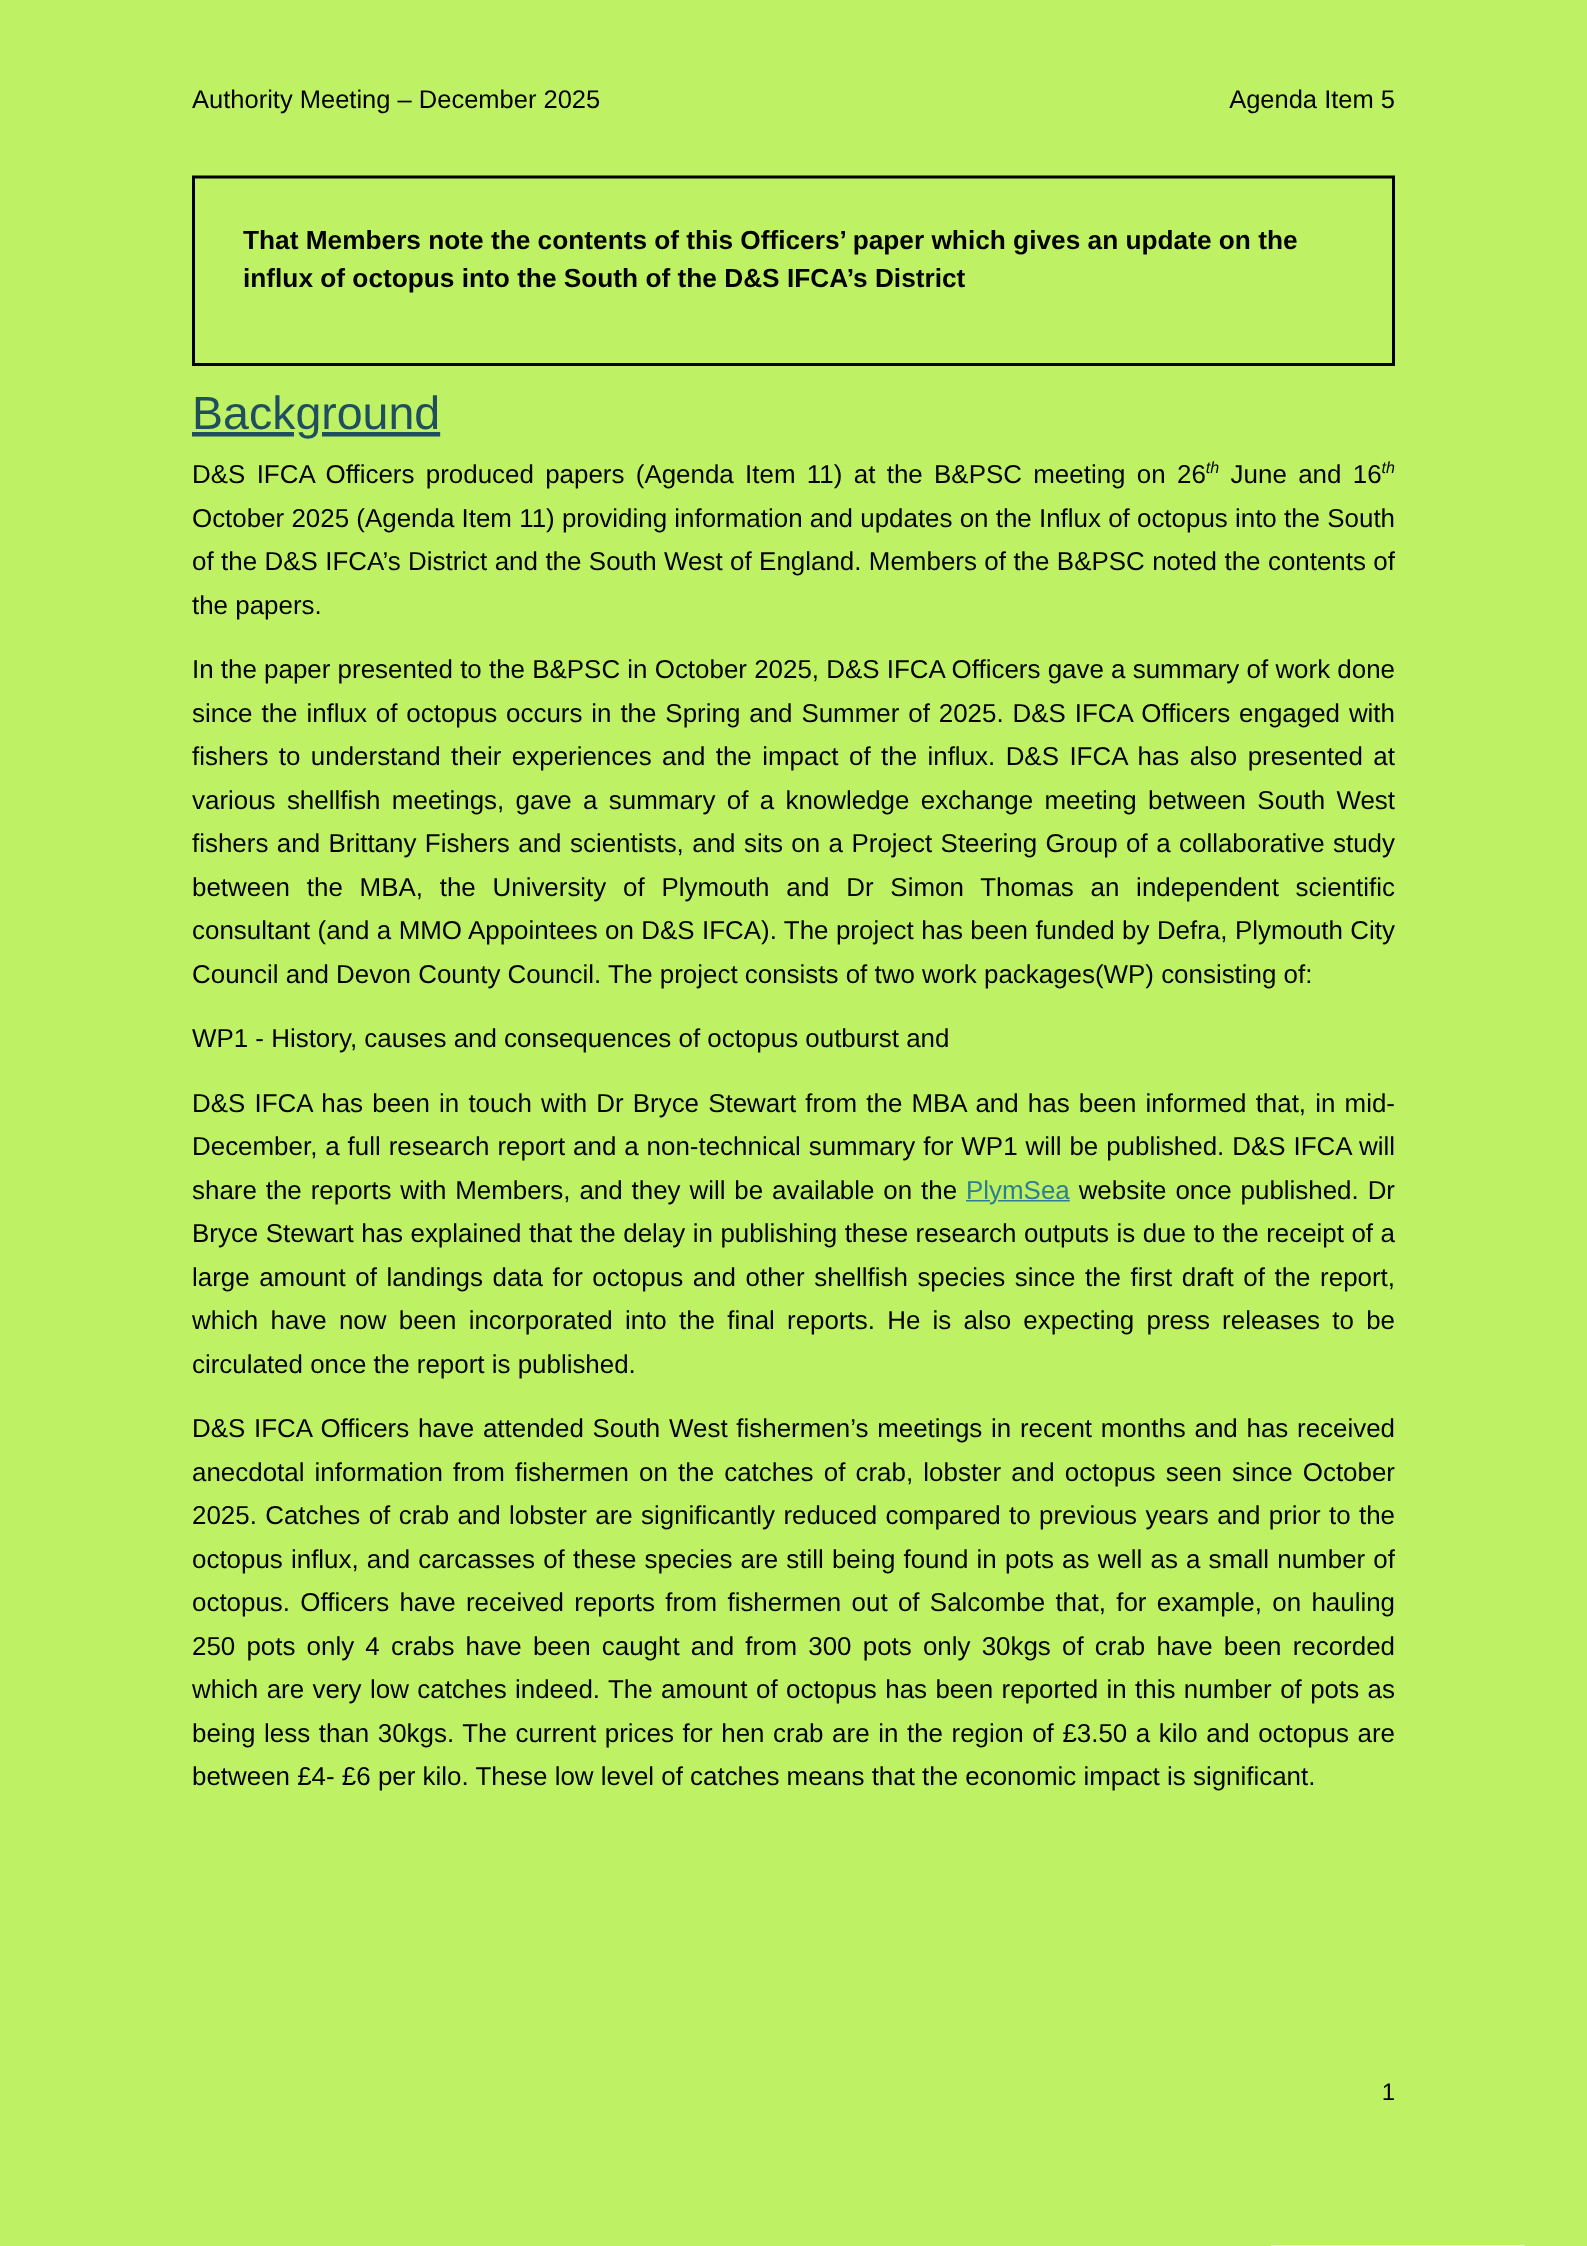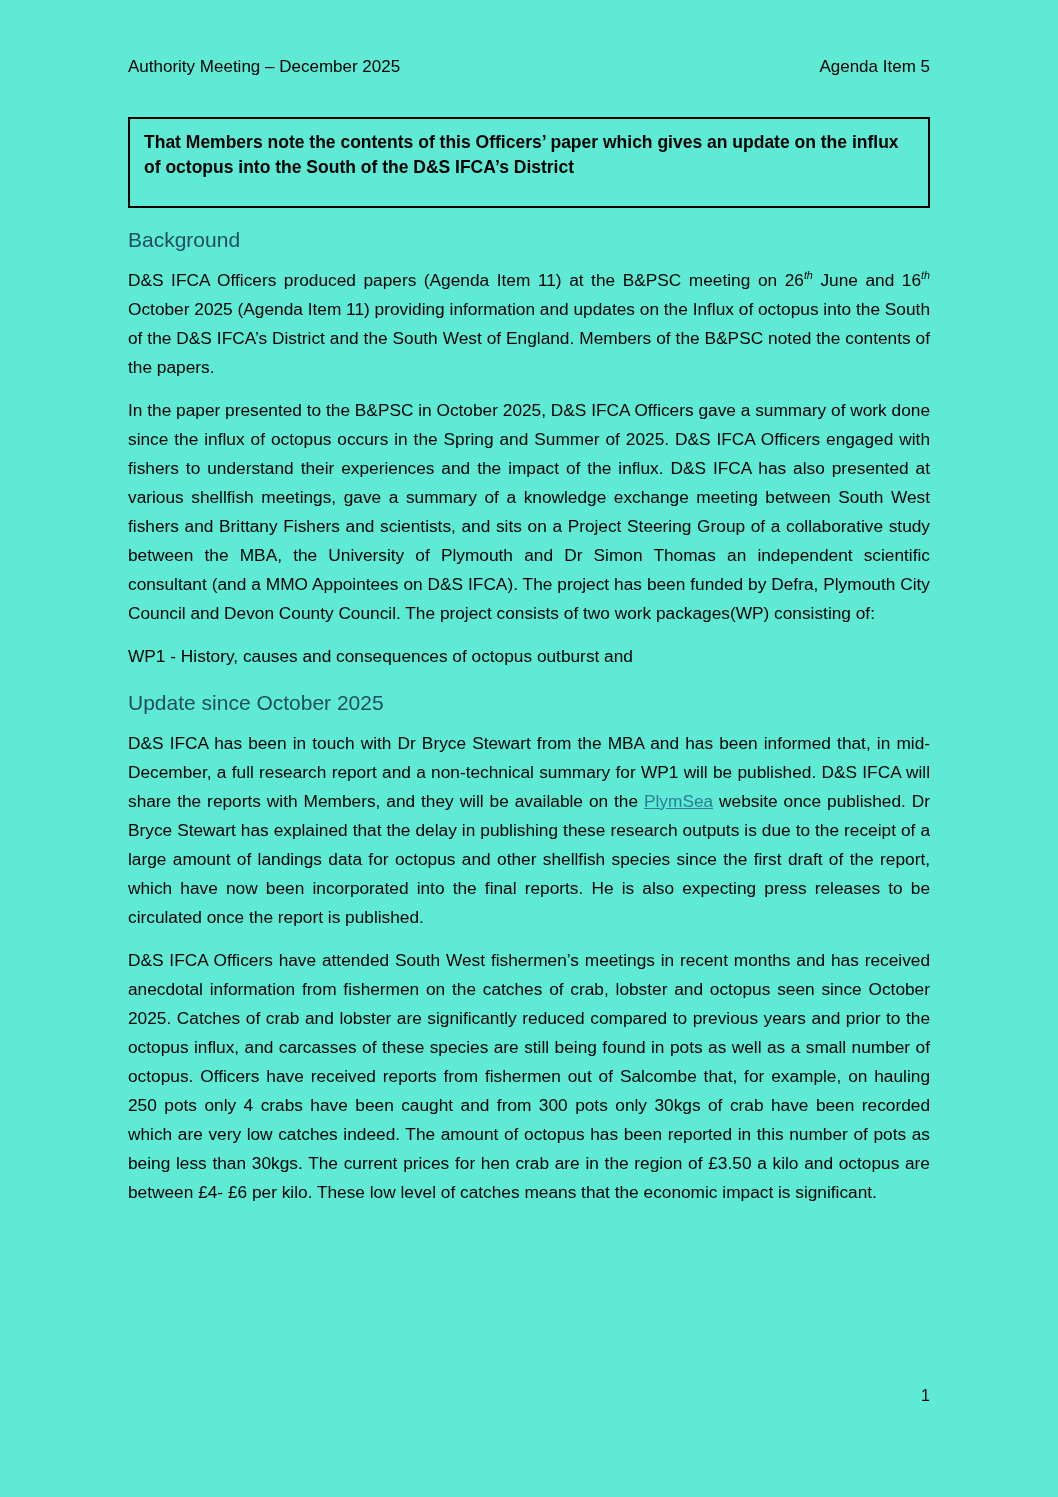--- a/index.html
+++ b/index.html
@@ -4,21 +4,21 @@
 <style>
   html, body {
     margin: 0;
     padding: 0;
     background: #ffffff;
   }
   .page {
     position: relative;
     width: 1058px;
     height: 1497px;
-    background: #5eead4;
+    background: #bef264;
     font-family: "Liberation Sans", sans-serif;
     color: #000000;
     overflow: hidden;
   }
   .content {
     position: absolute;
     left: 128px;
     right: 128px;
     top: 0;
   }
@@ -36,31 +36,32 @@
     font-weight: bold;
     color: var(--heading, #1F4E5F);
   }
   .rec-box {
     margin-top: 40px;
     border: 2px solid #000000;
     padding: 11px 14px 26px 14px;
     box-sizing: border-box;
   }
   .rec-box .rec-text {
-    margin: 0;
+    margin: 18px;
     font-weight: bold;
     font-size: 17.5px;
     line-height: 25px;
   }
   h2.section-heading {
     margin: 16px 0 10px 0;
-    font-size: 21px;
+    font-size: 31px;
     line-height: 32px;
     font-weight: 400;
     color: var(--heading, #1F4E5F);
+    text-decoration: underline;
   }
   p.body {
     margin: 0 0 14px 0;
     font-size: 17.3px;
     line-height: 29px;
     text-align: justify;
     text-align-last: left;
   }
   p.body.wp {
     text-align: left;
@@ -102,21 +103,20 @@
 
     <h2 class="section-heading">Background</h2>
 
     <p class="body"><span>D&amp;S IFCA Officers produced papers (Agenda Item 11) at the B&amp;PSC meeting on 26</span><sup class="ordinal">th</sup><span> June and 16</span><sup class="ordinal">th</sup><span> October 2025 (Agenda Item 11) providing information and updates on the Influx of octopus into the South of the D&amp;S IFCA’s District and the South West of England.  Members of the B&amp;PSC noted the contents of the papers.</span></p>
 
     <p class="body">In the paper presented to the B&amp;PSC in October 2025, D&amp;S IFCA Officers gave a summary of work done since the influx of octopus occurs in the Spring and Summer of 2025.  D&amp;S IFCA Officers engaged with fishers to understand their experiences and the impact of the influx.  D&amp;S IFCA has also presented at various shellfish meetings, gave a summary of a knowledge exchange meeting between South West fishers and Brittany Fishers and scientists, and sits on a Project Steering Group of a collaborative study between the MBA, the University of Plymouth and Dr Simon Thomas an independent scientific consultant (and a MMO Appointees on D&amp;S IFCA).  The project has been funded by Defra, Plymouth City Council and Devon County Council.  The project consists of two work packages(WP) consisting of:</p>
 
     <p class="body wp">WP1 - History, causes and consequences of octopus outburst and</p>
 
 
-    <h2 class="section-heading">Update since October 2025</h2>
 
     <p class="body"><span>D&amp;S IFCA has been in touch with Dr Bryce Stewart from the MBA and has been informed that, in mid-December, a full research report and a non-technical summary for WP1 will be published.  D&amp;S IFCA will share the reports with Members, and they will be available on the </span><a class="doclink" href="#">PlymSea</a><span> website once published.  Dr Bryce Stewart has explained that the delay in publishing these research outputs is due to the receipt of a large amount of landings data for octopus and other shellfish species since the first draft of the report, which have now been incorporated into the final reports.  He is also expecting press releases to be circulated once the report is published.</span></p>
 
     <p class="body">D&amp;S IFCA Officers have attended South West fishermen’s meetings in recent months and has received anecdotal information from fishermen on the catches of crab, lobster and octopus seen since October 2025.  Catches of crab and lobster are significantly reduced compared to previous years and prior to the octopus influx, and carcasses of these species are still being found in pots as well as a small number of octopus.  Officers have received reports from fishermen out of Salcombe that, for example, on hauling 250 pots only 4 crabs have been caught and from 300 pots only 30kgs of crab have been recorded which are very low catches indeed.  The amount of octopus has been reported in this number of pots as being less than 30kgs.  The current prices for hen crab are in the region of £3.50 a kilo and octopus are between £4- £6 per kilo.  These low level of catches means that the economic impact is significant.</p>
 
   </div>
 
   <div class="page-number">1</div>
 </div>
 

